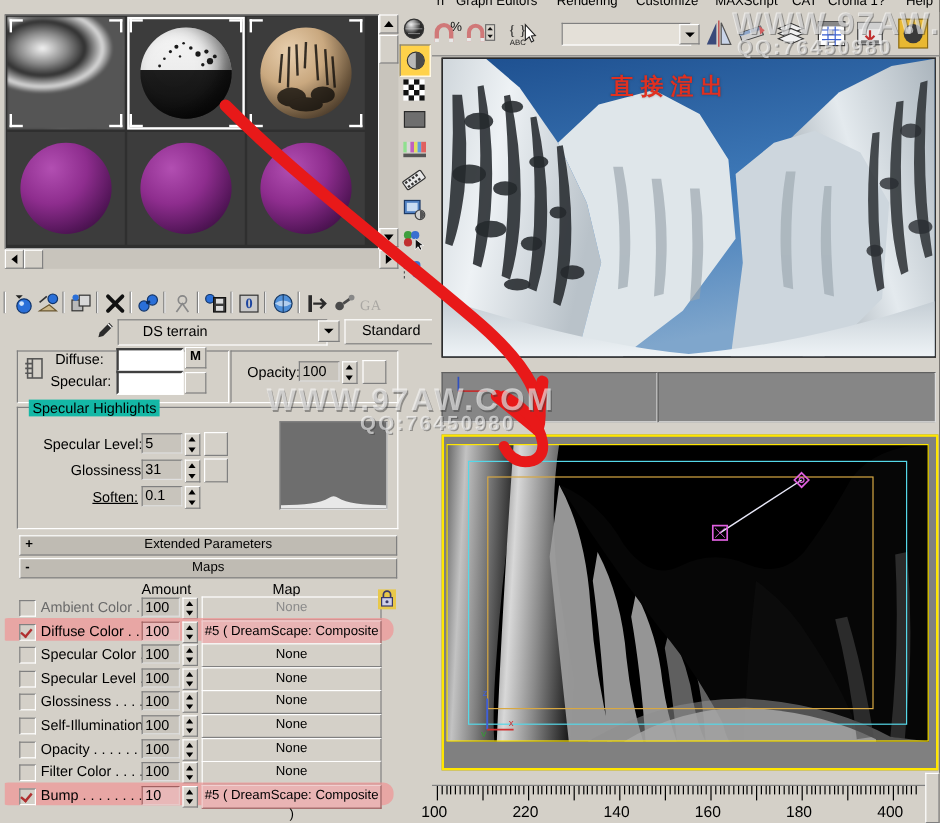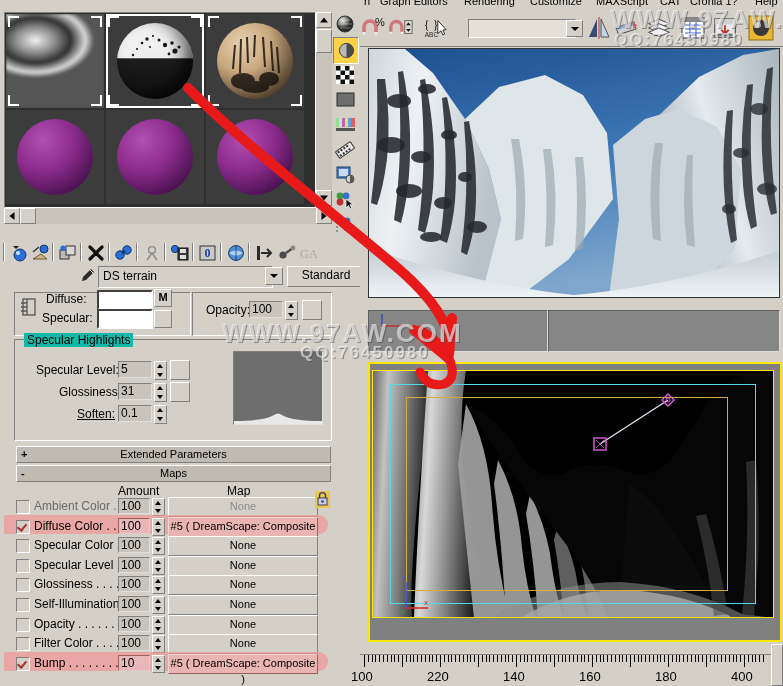--- a/index.html
+++ b/index.html
@@ -47,21 +47,21 @@
 
   #me-toolbar{position:absolute;left:0;top:240px;width:360px;height:24px;background:#d4d0c8;}
   .mtb{position:absolute;top:2px;width:22px;height:21px;
       display:flex;align-items:center;justify-content:center;}
   .mtb-sep{position:absolute;top:3px;width:1px;height:18px;background:#808080;
       border-right:1px solid #fff;}
 
   #namebar{position:absolute;left:0;top:264px;width:360px;height:24px;}
   #mat-name{position:absolute;left:98px;top:2px;width:175px;height:22px;
       background:#d4d0c8;border:1px solid;border-color:#808080 #fff #fff #808080;
-      font-size:12px;line-height:18px;padding-left:4px;box-sizing:border-box;}
+      font-size:12px;line-height:18px;padding-left:20px;box-sizing:border-box;}
   #mat-name-drop{position:absolute;left:265px;top:3px;width:16px;height:16px;
       background:#d4d0c8;border:1px solid;border-color:#fff #808080 #808080 #fff;}
   #mat-type{position:absolute;left:287px;top:2px;width:76px;height:19px;
       background:#d4d0c8;border:1px solid;border-color:#fff #808080 #808080 #fff;
       text-align:center;font-size:12px;line-height:17px;}
 
   #params{position:absolute;left:4px;top:289px;width:336px;height:397px;
       background:#d4d0c8;overflow:hidden;}
   .grp{position:absolute;border:1px solid;border-color:#808080 #fff #fff #808080;}
   .grp-lbl{position:absolute;background:#14b8a6;padding:0 3px;font-size:11px;}
@@ -818,20 +818,21 @@
         <g fill="#9aa5ad" opacity=".65">
           <path d="M150 90 q10 50 4 100 l-8 2 q4 -54 -4 -102 z"></path>
           <path d="M182 100 q8 48 2 96 l-8 2 q4 -52 -2 -98 z"></path>
           <path d="M214 108 q6 46 0 92 l-8 2 q4 -50 0 -94 z"></path>
         </g>
         <g fill="#8d99a2" opacity=".5">
           <path d="M286 94 q-8 48 -2 96 l8 2 q-4 -52 2 -98 z"></path>
           <path d="M318 106 q-6 46 0 90 l8 2 q-4 -50 -2 -92 z"></path>
         </g>
       </svg>
+      <span style="position:absolute;left:140px;top:10px;font-size:19px;font-weight:bold;color:#e03020;letter-spacing:6px;text-shadow:0 0 2px rgba(0,0,0,.35);">直接渲出</span>
     </div>
 
     <div class="vp-pane" style="left:8px;top:310px;width:178px;height:40px;"></div>
     <div class="vp-pane" style="left:188px;top:310px;width:230px;height:40px;"></div>
     <svg style="position:absolute;left:16px;top:312px;" width="40" height="16">
       <path d="M6 14 L6 2" stroke="#3050c0" stroke-width="1.4"></path>
       <path d="M6 14 L30 14" stroke="#c03030" stroke-width="1.4"></path>
     </svg>
 
     <div id="vp-bottom-frame">

